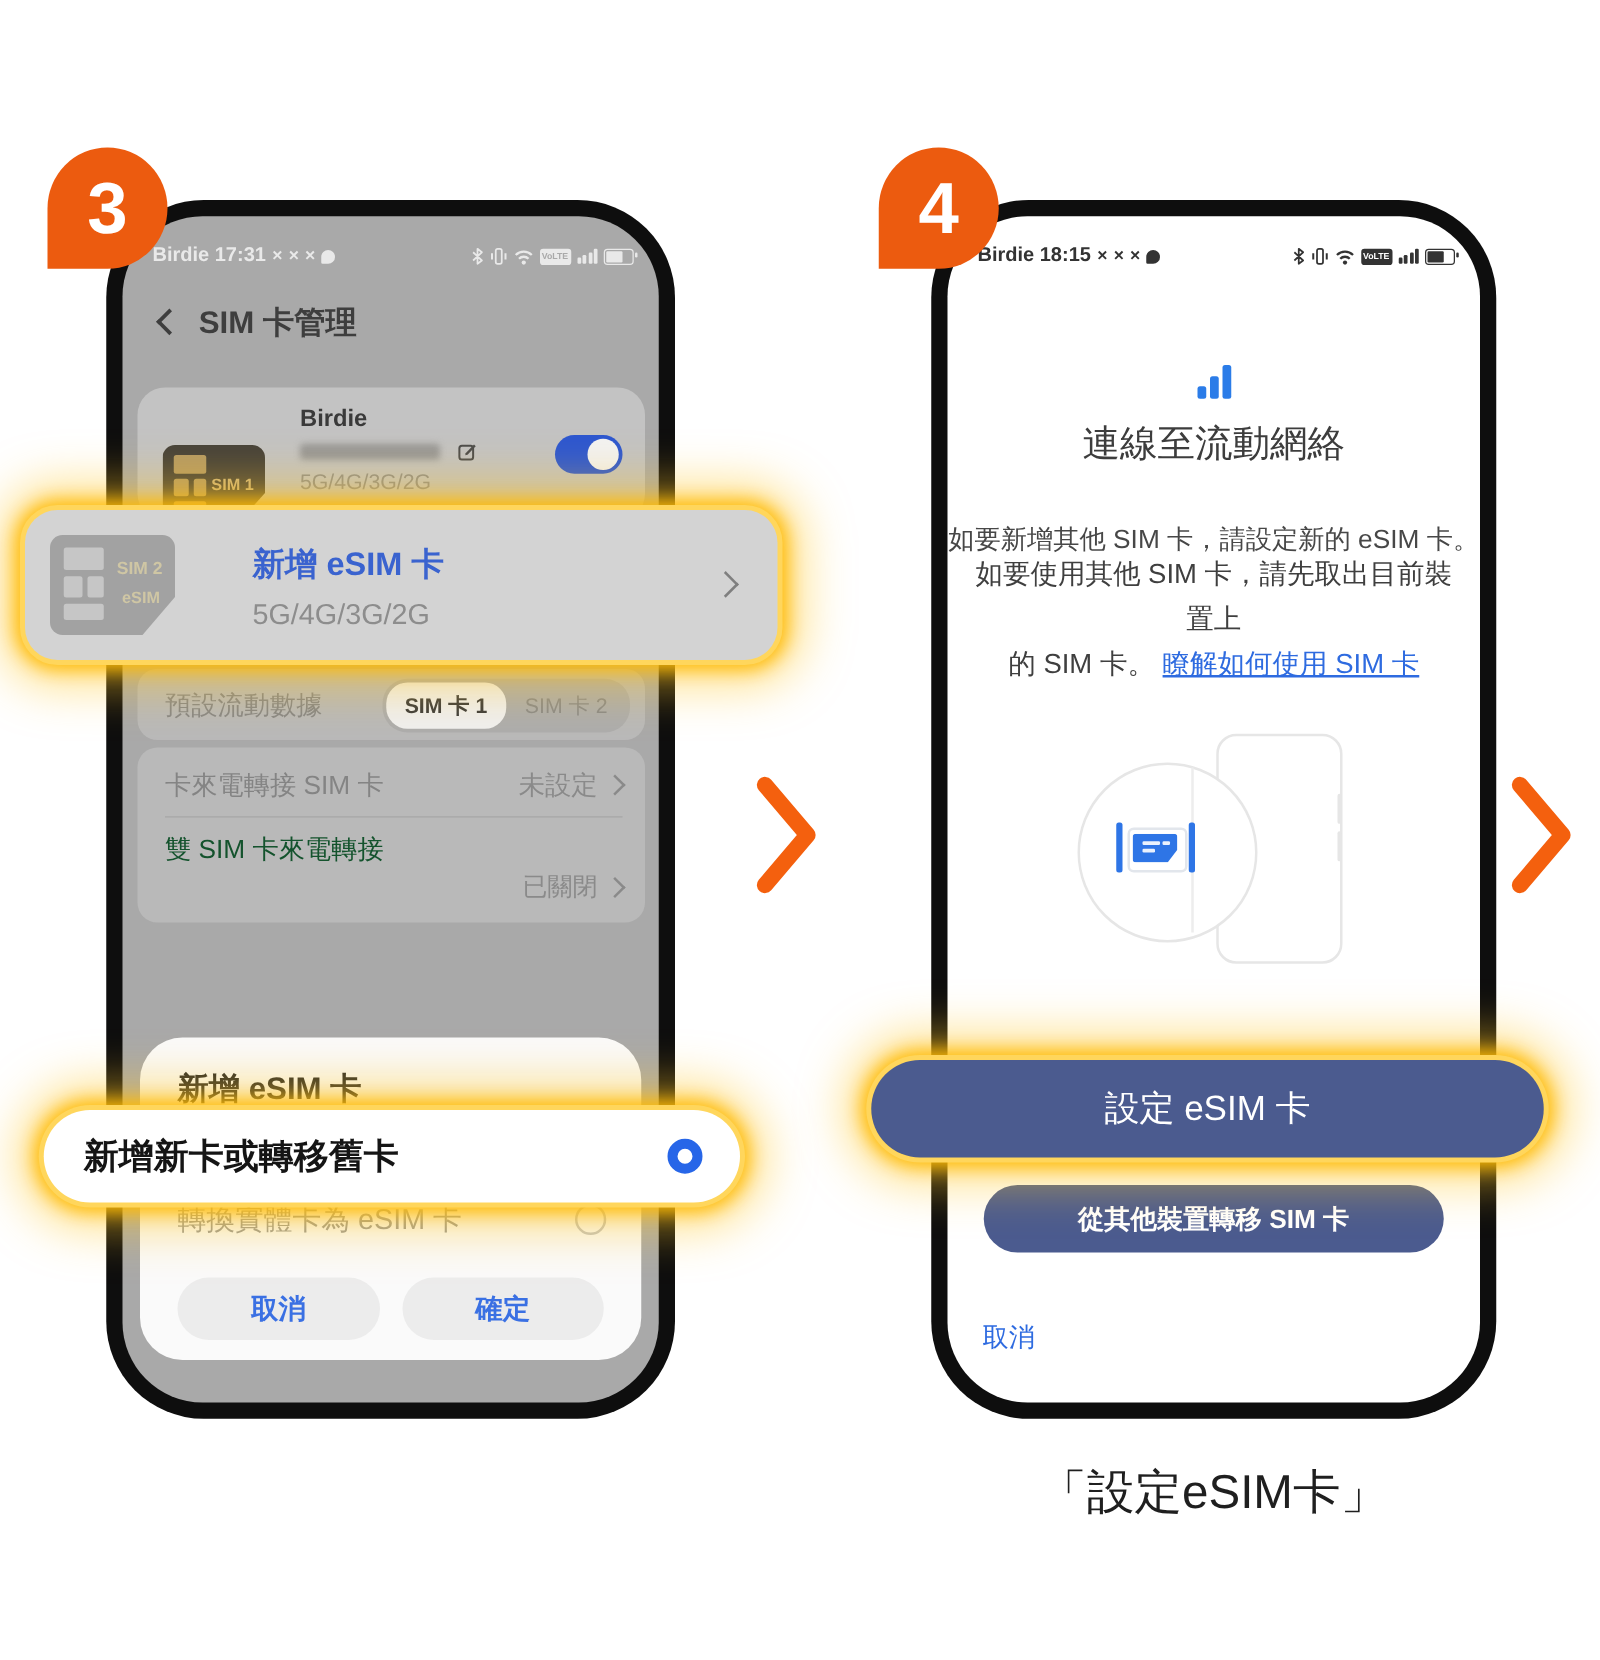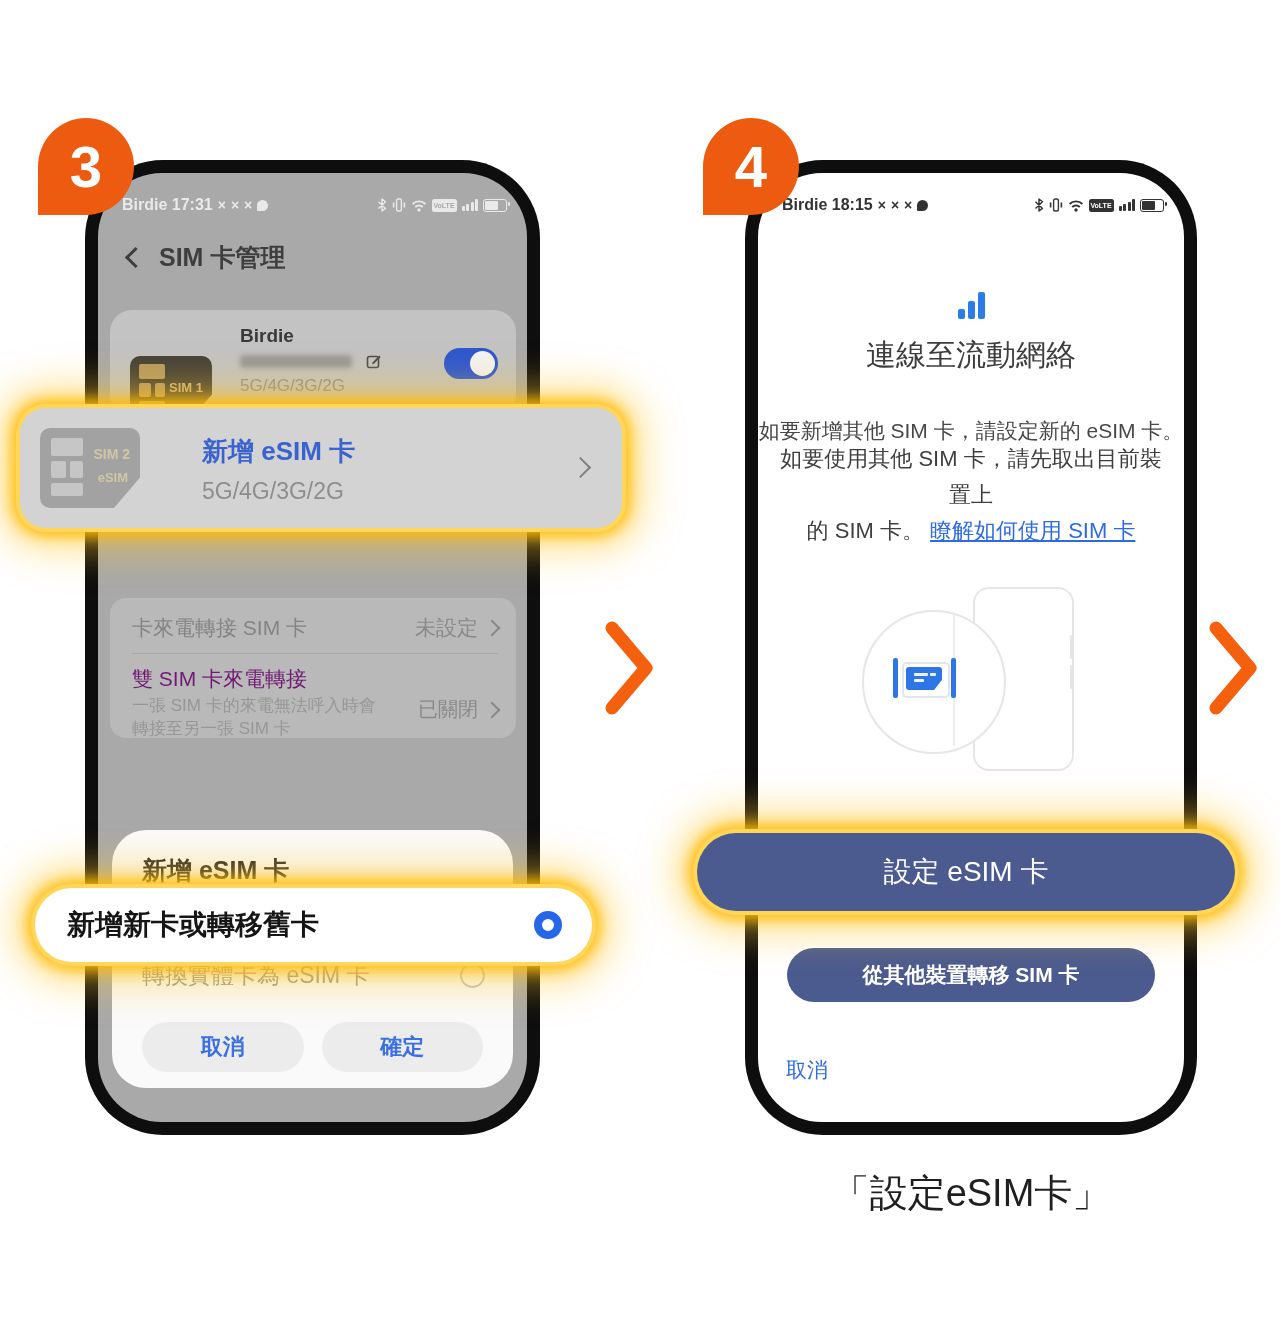--- a/index.html
+++ b/index.html
@@ -71,21 +71,21 @@
     display:flex;align-items:center;}
   .datalabel{margin-left:22px;font-size:21px;color:#878787;}
   .seg{position:absolute;right:12px;top:8px;background:#adadad;border-radius:20px;padding:3px;display:flex;}
   .seg .pill{font-size:17px;padding:7px 15px;border-radius:17px;color:#8a8a8a;}
   .seg .pill.sel{background:#efefef;color:#3c3c3c;font-weight:700;}
   #callcard{left:12px;top:425px;width:406px;height:140px;background:#b9b9b9;border-radius:16px;}
   .rowline{position:absolute;left:22px;right:18px;top:16px;display:flex;justify-content:space-between;align-items:center;}
   .rowline .l{font-size:21px;color:#848484;}
   .rowline .r{display:flex;align-items:center;gap:8px;font-size:21px;color:#8a8a8a;}
   #callcard .divider{position:absolute;left:22px;right:18px;top:55px;height:1px;background:#a6a6a6;}
-  .fwd-title{position:absolute;left:22px;top:67px;font-size:21px;color:#701a75;}
+  .fwd-title{position:absolute;left:22px;top:67px;font-size:21px;color:#14532d;}
   .fwd-desc{position:absolute;left:22px;top:96px;font-size:17px;line-height:23px;color:#979797;}
   .fwd-val{position:absolute;right:18px;top:98px;display:flex;align-items:center;gap:8px;font-size:20px;color:#8a8a8a;}
   #sheet{position:absolute;left:14px;right:14px;top:657px;height:258px;background:#fafafa;
     border-radius:34px;z-index:4;}
   .sheet-title{position:absolute;left:30px;top:24px;font-size:25px;font-weight:700;color:#262626;}
   .sheet-opt2{position:absolute;left:30px;right:28px;top:130px;display:flex;justify-content:space-between;align-items:center;}
   .sheet-opt2 .t{font-size:23px;color:#9b9b9b;}
   .radio-empty{width:21px;height:21px;border:2px solid #c5c5c5;border-radius:50%;}
   .sheet-btns{position:absolute;left:0;right:0;bottom:16px;display:flex;gap:18px;padding:0 30px;}
   .sheet-btn{flex:1;height:50px;border-radius:25px;background:#ececec;color:#3a70e3;font-size:22px;
@@ -111,21 +111,21 @@
   .ill-circle{position:absolute;left:104px;top:437px;width:140px;height:140px;border:2px solid #e6e6e6;
     border-radius:50%;background:#fff;}
   .ill-vline{position:absolute;left:195px;top:441px;width:2px;height:132px;background:#ededed;}
   .ill-barL{position:absolute;left:135px;top:485px;width:5px;height:40px;background:#2e75e6;border-radius:2px;}
   .ill-barR{position:absolute;left:193px;top:485px;width:5px;height:40px;background:#2e75e6;border-radius:2px;}
   .ill-tray{position:absolute;left:144px;top:489px;width:44px;height:32px;border:2px solid #e2e6ec;
     border-radius:5px;background:#fff;}
   .ill-sim{position:absolute;left:148px;top:494px;width:36px;height:23px;background:#2e75e6;border-radius:3px;
     clip-path:polygon(0 0,100% 0,100% 55%,78% 100%,0 100%);}
   .ill-sim i{position:absolute;background:rgba(255,255,255,.9);height:3px;border-radius:1px;display:block;}
-  #btnPrimary{position:absolute;left:-48px;top:673px;width:538px;height:78px;background:#4b5b8f;
+  #btnPrimary{position:absolute;left:-48px;top:688px;width:538px;height:78px;background:#4b5b8f;
     border-radius:39px;color:#fff;font-size:28px;display:flex;align-items:center;justify-content:center;z-index:6;}
   #btnSecondary{position:absolute;left:29px;top:775px;width:368px;height:54px;background:#4b5b8f;
     border-radius:27px;color:#fff;font-size:21px;font-weight:700;display:flex;align-items:center;justify-content:center;}
   #cancel4{position:absolute;left:28px;top:883px;font-size:21px;color:#2e6be0;}
   
   .caption{position:absolute;top:1168px;text-align:center;font-size:38px;font-weight:500;color:#1f1f1f;}
   #caption3{left:85px;width:455px;}
   #caption4{left:745px;width:452px;}
   .bigchev{position:absolute;width:52px;height:96px;}
   #chevMid{left:604px;top:620px;}
@@ -199,35 +199,38 @@
               <path d="M6.5 9.5 L13.2 2.6 L14.6 4 L8 10.8 L6.2 11.2 Z" fill="#4c4c4c"></path>
             </svg>
           </div>
           <div class="sim1-net">5G/4G/3G/2G</div>
         </div>
         <div class="toggle">
             <i></i>
           </div>
       </div>
 
+      <div id="datacard" class="card">
+        <span class="datalabel">預設流動數據</span>
+        <div class="seg">
+          <span class="pill sel">SIM 卡 1</span>
+          <span class="pill">SIM 卡 2</span>
+        </div>
+      </div>
 
       <div id="callcard" class="card">
         <div class="rowline">
           <span class="l">卡來電轉接 SIM 卡</span>
           <span class="r">
               <span>未設定</span>
               <span class="chev"></span>
             </span>
         </div>
         <div class="divider"></div>
         <div class="fwd-title">雙 SIM 卡來電轉接</div>
-        <div class="fwd-desc">
-          <div>一張 SIM 卡的來電無法呼入時會</div>
-          <div>轉接至另一張 SIM 卡</div>
-        </div>
         <div class="fwd-val">
           <span>已關閉</span>
           <span class="chev"></span>
         </div>
       </div>
 
       <div id="sheet">
         <div class="sheet-title">新增 eSIM 卡</div>
         <div class="sheet-opt2">
           <span class="t">轉換實體卡為 eSIM 卡</span>

